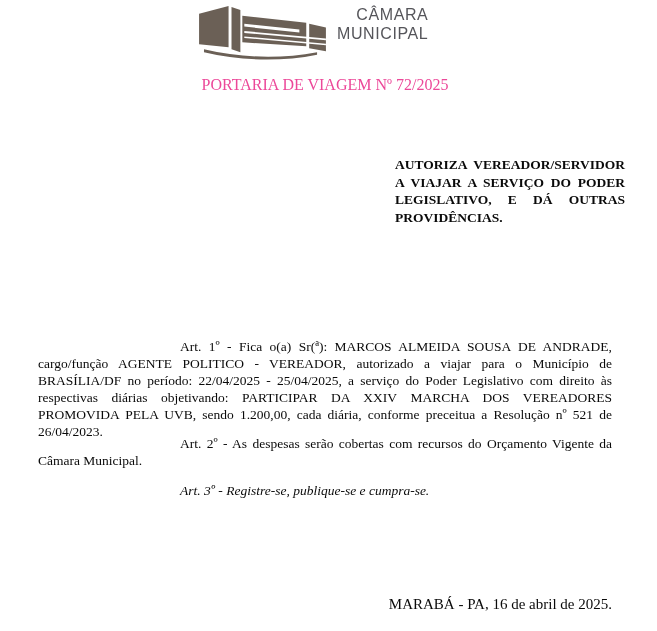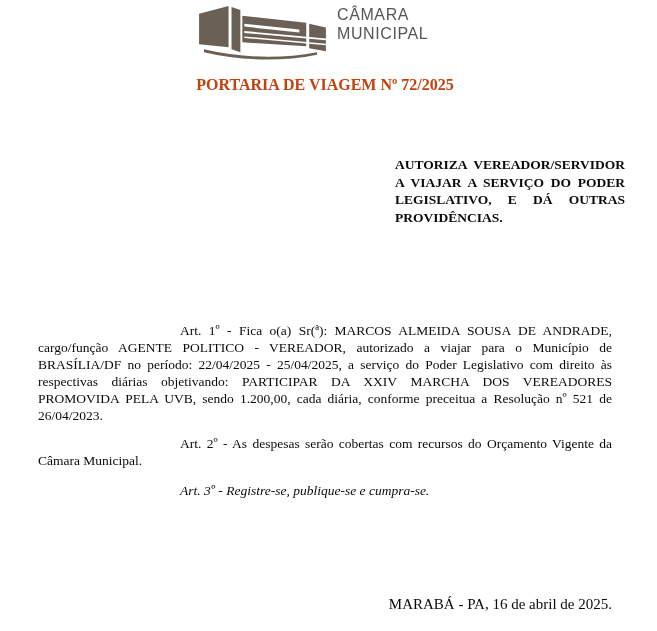--- a/index.html
+++ b/index.html
@@ -32,32 +32,33 @@
     display: block;
   }
   .logo-text {
     font-family: "Liberation Sans", "DejaVu Sans", sans-serif;
     font-size: 16px;
     line-height: 18.5px;
     letter-spacing: 0.6px;
     color: #55555a;
     padding-top: 3px;
     white-space: nowrap;
+    text-align: right;
   }
   
   .doc-title {
     position: absolute;
     top: 76px;
     left: 38px;
     width: 574px;
     margin: 0;
     text-align: center;
     font-size: 16px;
-    font-weight: bold;
-    color: #c2410c;
+    font-weight: normal;
+    color: #ec4899;
   }
   .epigraph {
     position: absolute;
     top: 144px;
     left: 383px;
     width: 230px;
     margin: 12px;
     font-size: 13.5px;
     line-height: 17.5px;
     font-weight: bold;
@@ -69,21 +70,21 @@
     left: 38px;
     width: 574px;
     margin: 0;
     font-size: 13.5px;
     line-height: 17px;
     text-align: justify;
     text-indent: 142px;
     color: #0a0a0a;
   }
   .preamble { top: 275px; }
-  .art1 { top: 322px; }
+  .art1 { top: 338px; }
   .art2 { top: 435px; }
   .art3 { top: 482px; font-style: italic; }
   .place-date {
     position: absolute;
     top: 596px;
     left: 38px;
     width: 574px;
     margin: 0;
     font-size: 15px;
     text-align: right;

